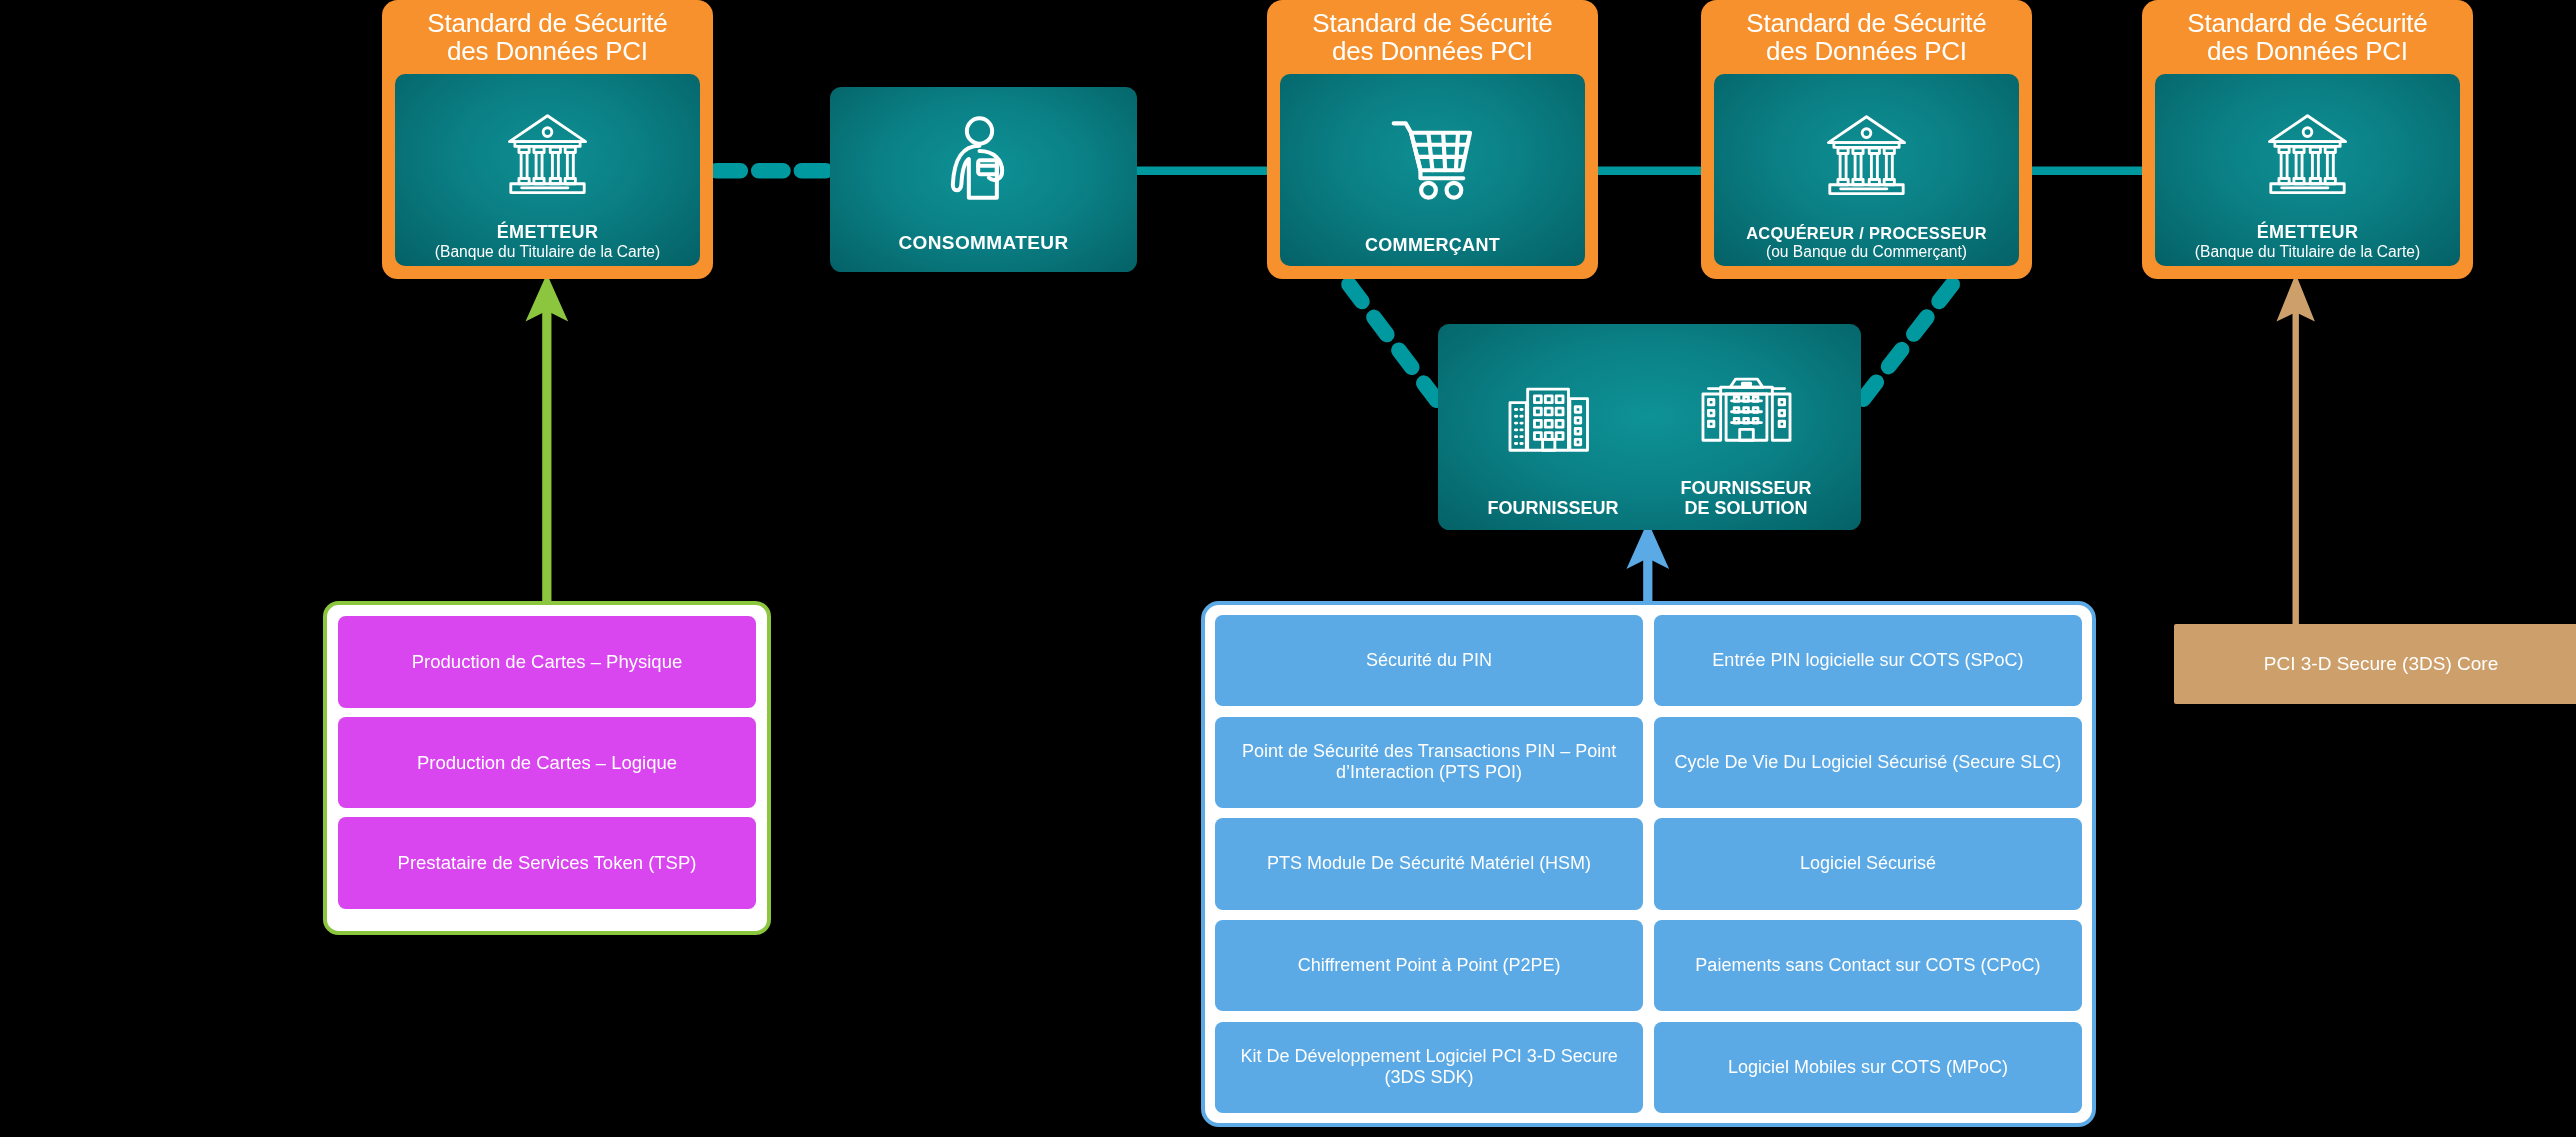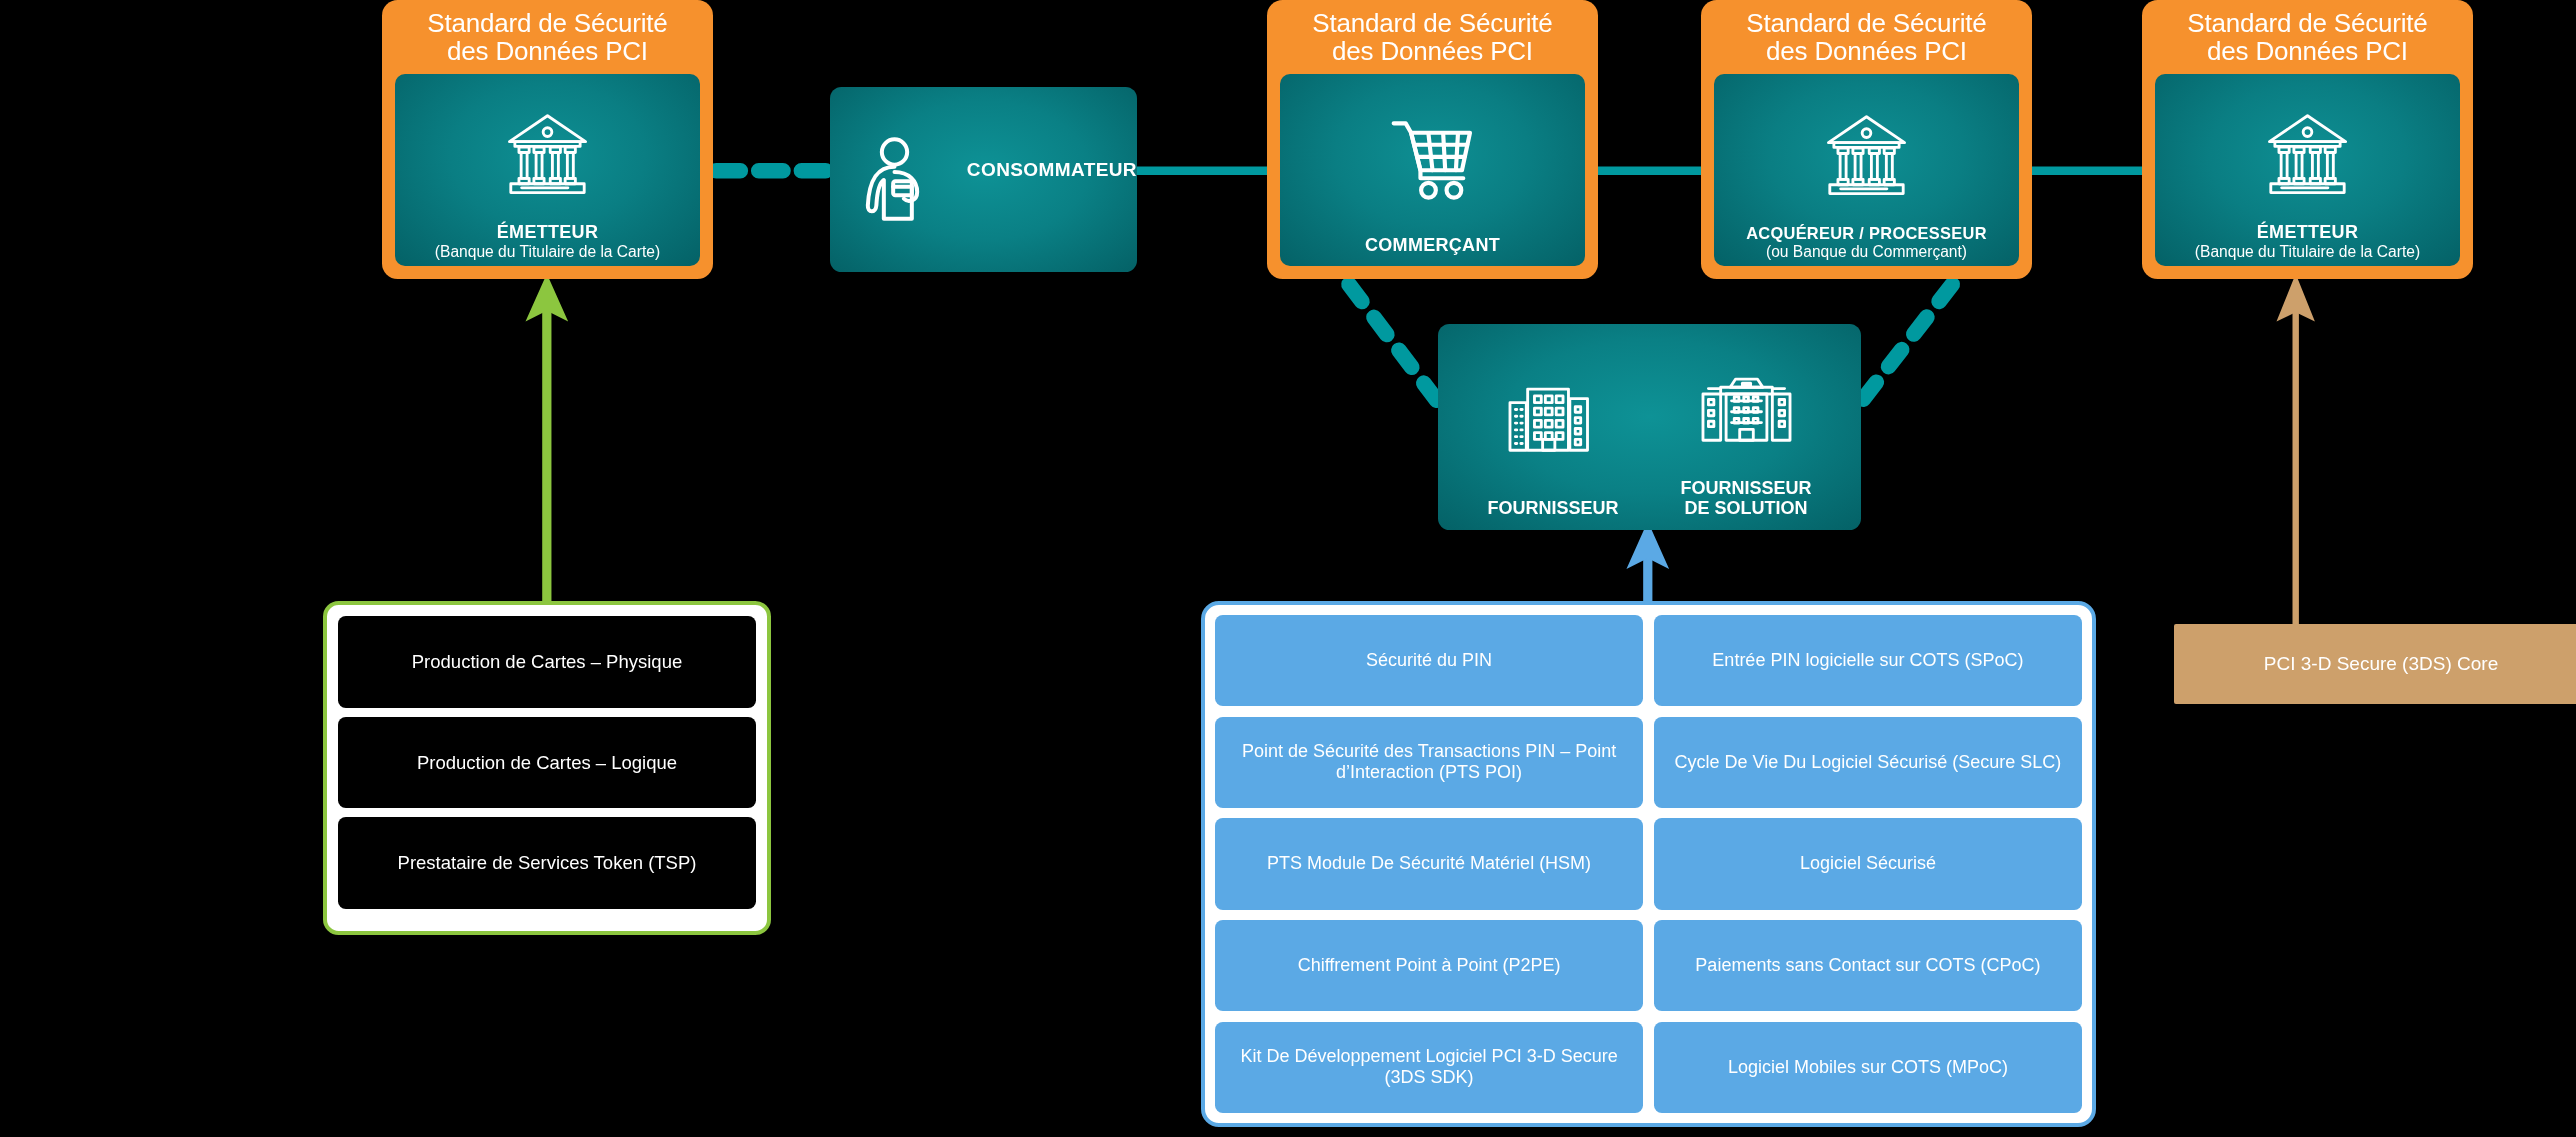--- a/index.html
+++ b/index.html
@@ -24,27 +24,27 @@
          width:100%;flex:1;padding-top:10px;}
   .actor .glyph{flex:1;display:flex;align-items:center;justify-content:center;}
   .actor .name{font-weight:700;font-size:18px;letter-spacing:0.3px;text-align:center;}
   .actor .sub{font-size:15.6px;font-weight:400;text-align:center;line-height:1.1;
               margin-top:0.7px;padding-bottom:5.7px;}
   .actor .name.solo{padding-bottom:10px;}
 
   
   .teal-card{position:absolute;border-radius:11.4px;box-sizing:border-box;
     background:radial-gradient(ellipse at 50% 45%, #0e9296 0%, #0a8085 48%, #046166 100%);
-    display:flex;flex-direction:row;align-items:center;}
+    display:flex;flex-direction:column;align-items:center;}
 
   
   .green-group{position:absolute;box-sizing:border-box;background:#ffffff;
      border:4.3px solid #8CC63F;border-radius:15.6px;padding:11.4px;
      display:flex;flex-direction:column;justify-content:space-between;}
-  .green-item{background:#000000;border-radius:7.8px;color:#fff;font-size:18.5px;
+  .green-item{background:#d946ef;border-radius:7.8px;color:#fff;font-size:18.5px;
      display:flex;align-items:center;justify-content:center;text-align:center;
      flex:1;margin-bottom:9.2px;padding:0 7.1px;line-height:1.15;}
   .green-item:last-child{margin-bottom:11px;}
 
   
   .blue-group{position:absolute;box-sizing:border-box;background:#ffffff;
      border:4.3px solid #5BA9E5;border-radius:18px;padding:10px;
      display:flex;gap:10.7px;}
   .blue-col{flex:1;display:flex;flex-direction:column;gap:10.7px;}
   .blue-item{background:#5BA9E5;border-radius:7.8px;color:#fff;font-size:18px;

